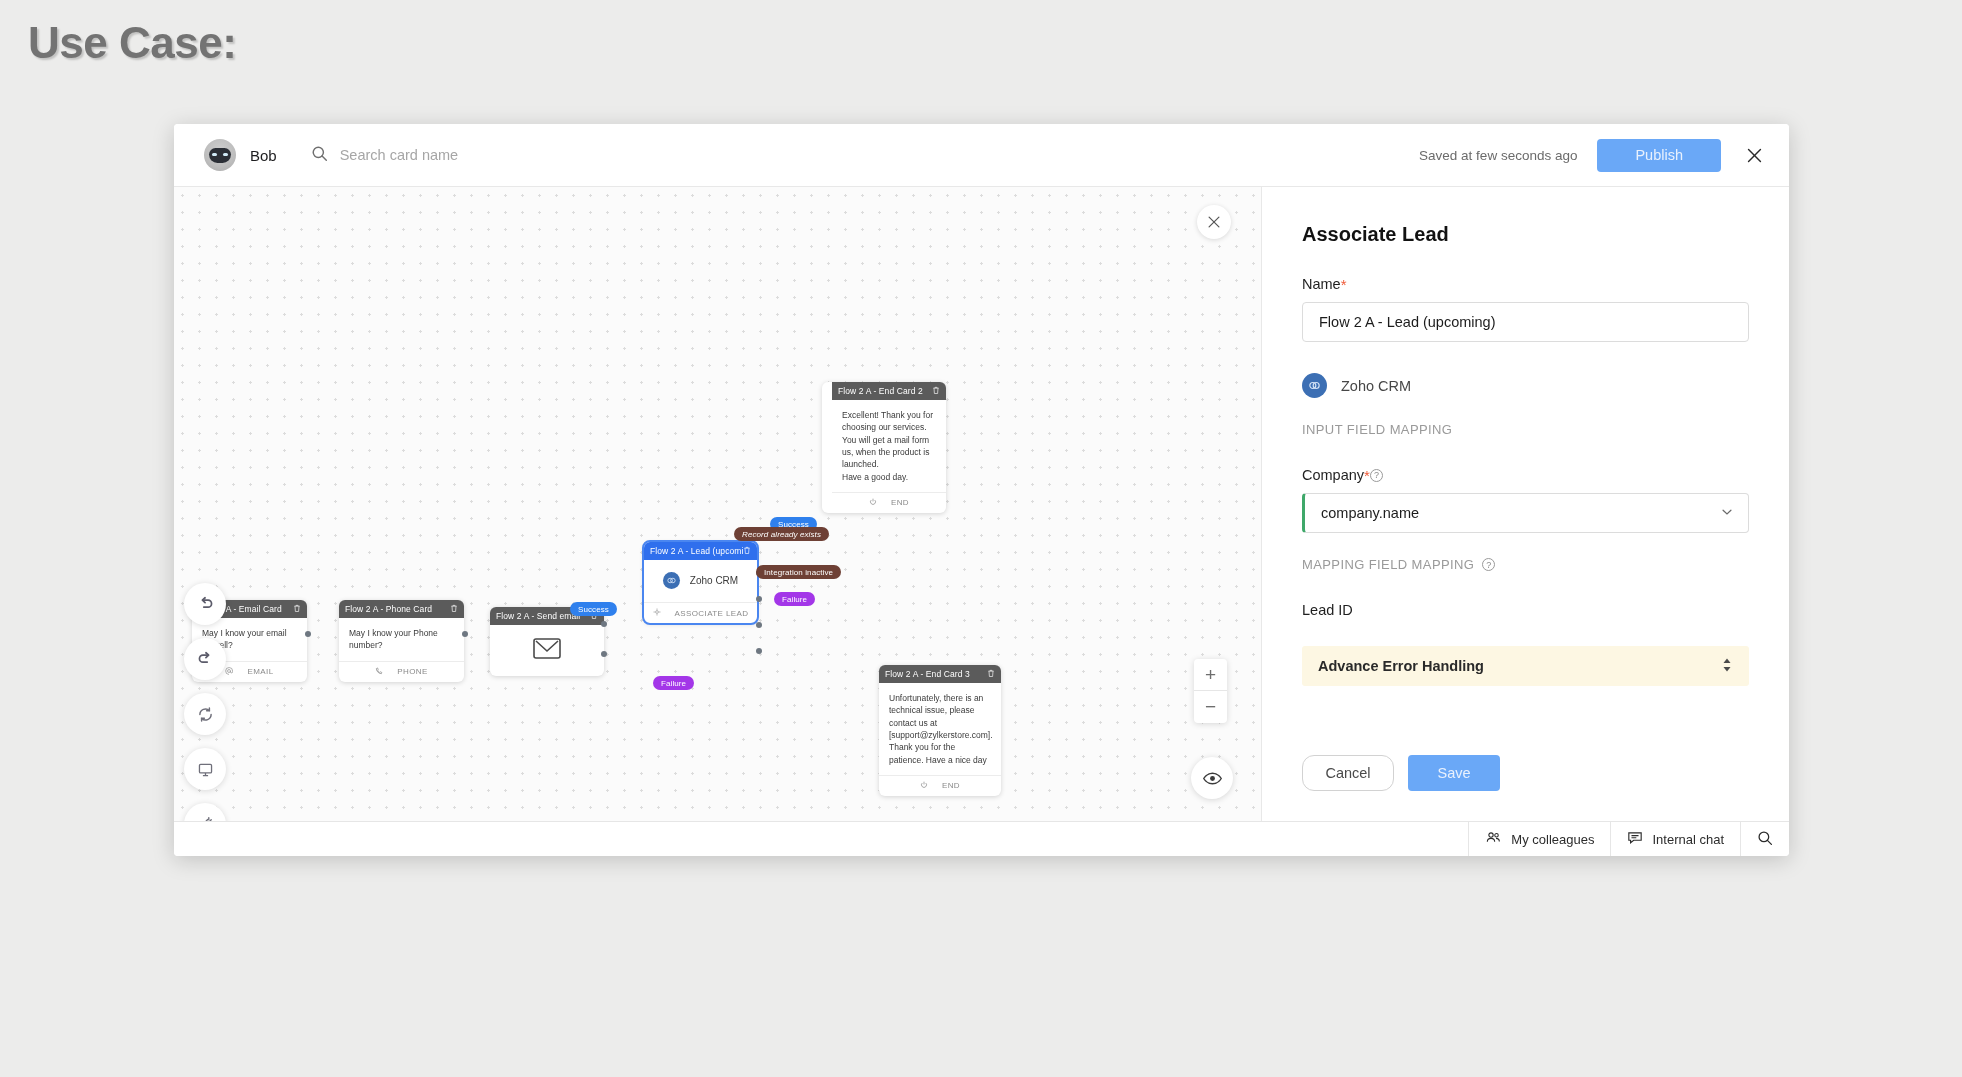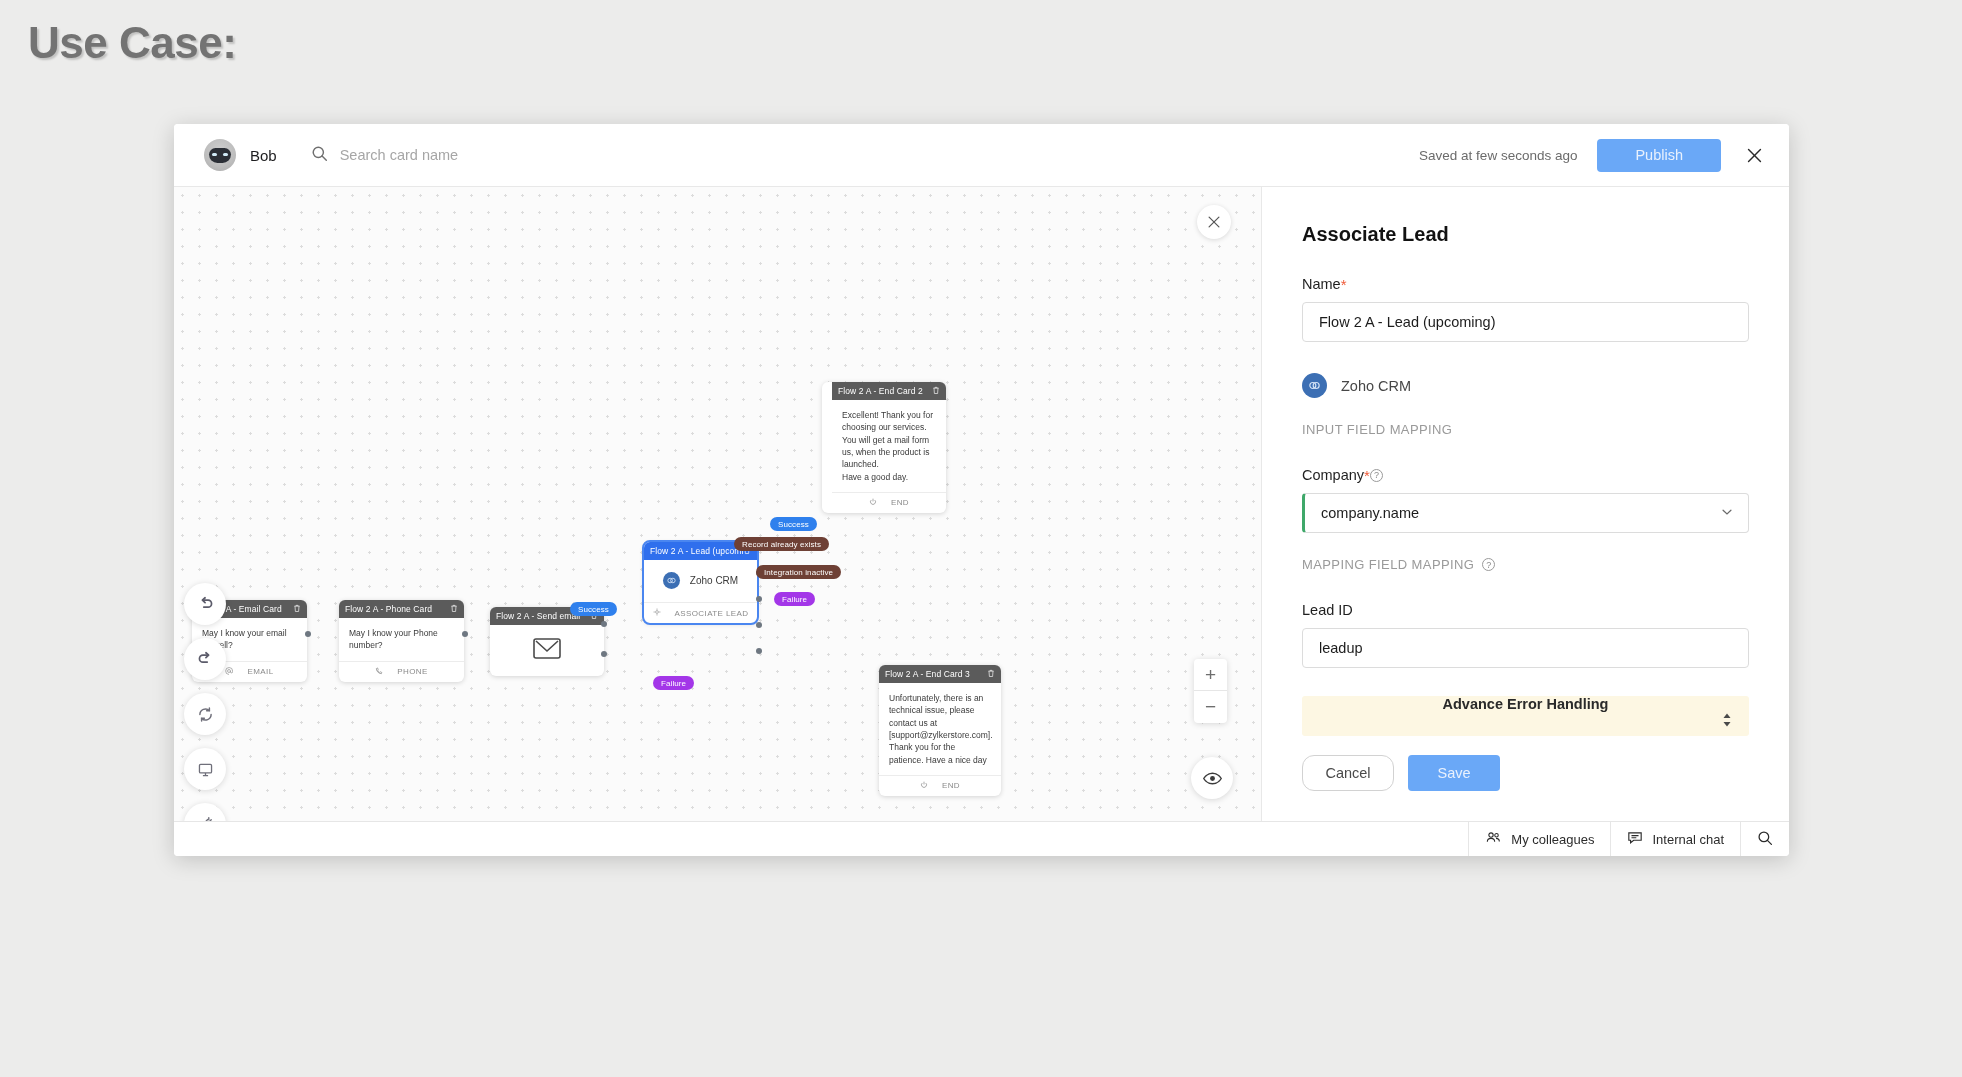--- a/index.html
+++ b/index.html
@@ -225,21 +225,21 @@
     border: 1px solid #dcdcdc; border-left: 3px solid #3fa86a;
     border-radius: 4px; display: flex; align-items: center;
     padding: 0 14px 0 16px; font-size: 14.5px; color: #1c1c1c;
     cursor: pointer; background: #fff;
   }
   .select-box .val { flex: 1; }
   .accordion {
     margin-top: 28px; height: 40px; width: 100%;
     background: #fdf7e3; border-radius: 3px;
     display: flex; align-items: center; padding: 0 16px;
-    font-size: 14.5px; font-weight: 700; color: #2a2a2a; cursor: pointer; flex-direction: column;
+    font-size: 14.5px; font-weight: 700; color: #2a2a2a; cursor: pointer;
   }
   .accordion .spin { margin-left: auto; color: #4a4a4a; }
   .panel-actions {
     margin-top: auto; margin-bottom: 30px;
     display: flex; gap: 14px;
   }
   .btn-cancel {
     height: 36px; width: 92px; border: 1px solid #d2d2d2; background: #fff;
     border-radius: 12px; font-size: 14.5px; color: #4a4a4a;
     font-family: "Liberation Sans", sans-serif; cursor: pointer;
@@ -474,21 +474,21 @@
       </div>
 
       <div class="node" style="left:600px;top:678px;width:115px;">
         <div class="node-head">
           <span class="ttl"></span>
         </div>
         <div class="node-body" style="height:40px;"></div>
       </div>
 
       <div class="badge success" style="left:596px;top:330px;">Success</div>
-      <div class="badge brown" style="left:560px;top:350px;">Record already exists</div>
+      <div class="badge brown" style="left:560px;top:340px;font-style:italic;">Record already exists</div>
       <div class="badge brown" style="left:582px;top:378px;">Integration inactive</div>
       <div class="badge purple" style="left:600px;top:405px;">Failure</div>
       <div class="badge success" style="left:396px;top:415px;">Success</div>
       <div class="badge purple" style="left:479px;top:489px;">Failure</div>
 
       <div class="canvas-close">
         <svg width="14" height="14" viewBox="0 0 20 20" stroke="#5a5a5a" stroke-width="1.8" stroke-linecap="round">
           <line x1="3" y1="3" x2="17" y2="17"></line>
             <line x1="17" y1="3" x2="3" y2="17"></line>
         </svg>
@@ -580,21 +580,20 @@
       </div>
 
       <div class="section-head">
         <span>MAPPING FIELD MAPPING</span>
         <span class="help">?</span>
       </div>
 
       <div class="field-label">
         <span>Lead ID</span>
       </div>
-      <input class="text-input" value="leadup" style="">
 
       <div class="accordion">
         <span>Advance Error Handling</span>
         <span class="spin">
           <svg width="12" height="16" viewBox="0 0 12 16" fill="#4a4a4a">
             <path d="M6 1.5L9.5 6h-7z"></path>
               <path d="M6 14.5L2.5 10h7z"></path>
           </svg>
         </span>
       </div>

